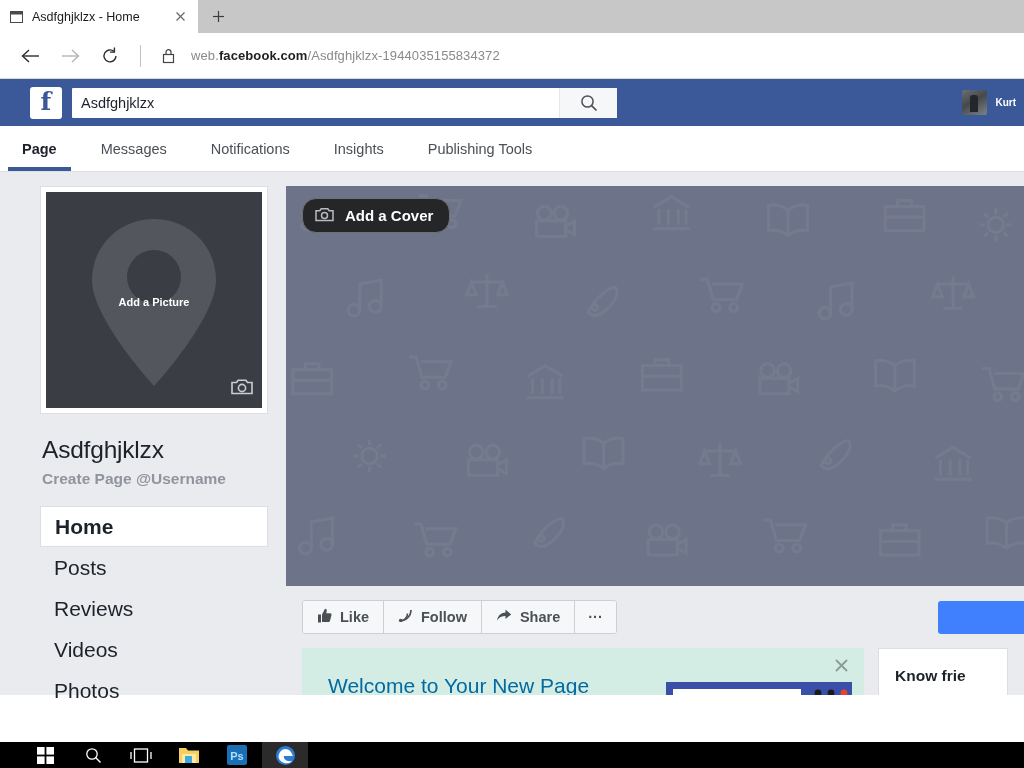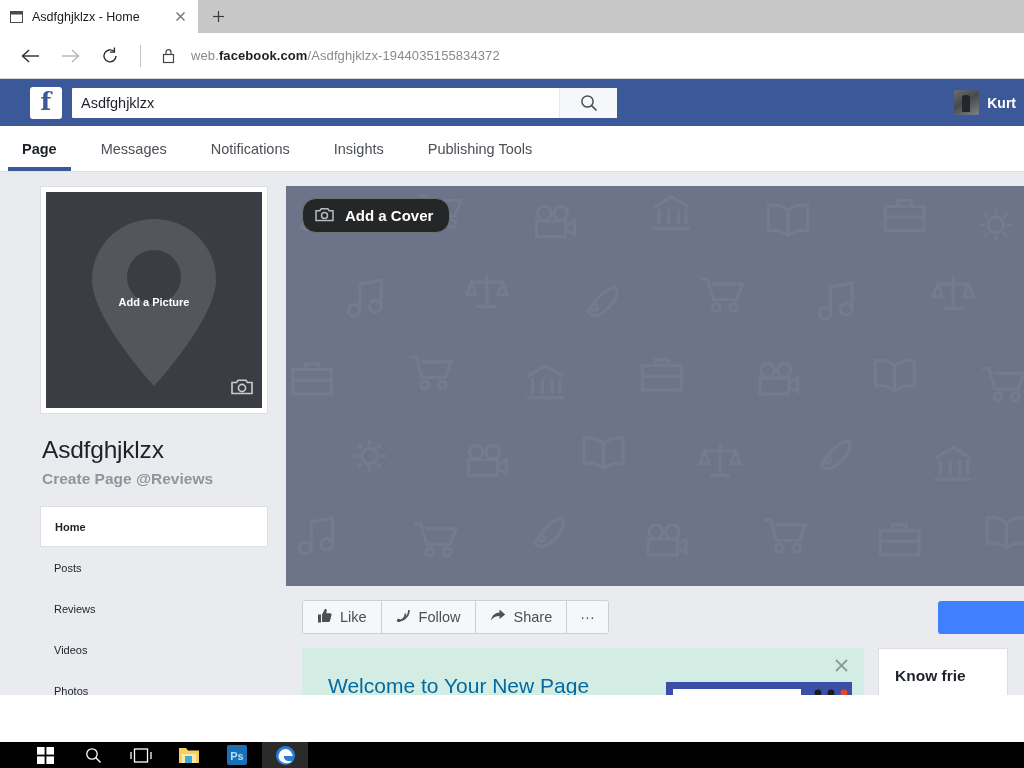--- a/index.html
+++ b/index.html
@@ -63,21 +63,21 @@
   }
   .fb-avatar {
     width: 25px; height: 25px; border-radius: 2px; flex: none;
     background: linear-gradient(150deg,#6a6f73 0%,#46494c 45%,#7d8388 100%);
     position: relative; overflow: hidden;
   }
   .fb-avatar::after {
     content: ""; position: absolute; left: 8px; top: 5px; width: 8px; height: 17px;
     background: #23262a; border-radius: 3px 3px 0 0;
   }
-  .fb-username { color: #ffffff; font-size: 14px; font-weight: 700; }
+  .fb-username { color: #ffffff; font-size: 10px; font-weight: 700; }
 
   
   .fb-tabs {
     height: 46px; background: #ffffff; border-bottom: 1px solid #dddfe2;
     display: flex; align-items: stretch; 
   }
   .fb-tab {
     display: flex; align-items: center; padding: 0 22px; font-size: 14.5px;
     color: #4b4f56; position: relative;
   }
@@ -106,21 +106,21 @@
     margin-top: 4px;
   }
   .pic-cam { position: absolute; right: 9px; bottom: 9px; opacity: .85; }
 
   .page-name { font-size: 24.5px; color: #1d2129; margin: 22px 0 0 2px; letter-spacing: -.2px; }
   .page-username { font-size: 15.5px; color: #90949c; font-weight: 700; margin: 6px 0 0 2px; }
 
   .side-nav { margin-top: 18px; }
   .side-item {
     height: 41px; display: flex; align-items: center; padding-left: 14px;
-    font-size: 11px; color: #1d2129;
+    font-size: 21px; color: #1d2129;
   }
   .side-item.active {
     background: #ffffff; border: 1px solid #dcdee3; font-weight: 700;
   }
 
   
   .right-col { flex: 1; padding-top: 14px; position: relative; overflow: hidden; }
   .cover {
     height: 400px; background: #6d7389; position: relative; overflow: hidden;
   }
@@ -132,21 +132,21 @@
     color: #ffffff; font-size: 15px; font-weight: 700;
   }
 
   .action-bar {
     height: 62px; display: flex; align-items: center; padding: 0 16px;
     position: relative;
   }
   .btn-group { display: flex; border: 1px solid #ccd0d5; border-radius: 3px; overflow: hidden; background: #f6f7f9; }
   .act-btn {
     display: flex; align-items: center; gap: 8px; height: 32px; padding: 0 14px;
-    font-size: 14.5px; font-weight: 400; color: #4b4f56;
+    font-size: 14.5px; font-weight: 700; color: #4b4f56;
     border-right: 1px solid #ccd0d5; background: #f6f7f9;
   }
   .act-btn:last-child { border-right: 0; padding: 0 13px; }
   .blue-btn {
     position: absolute; right: -18px; width: 104px; height: 33px;
     background: #4080ff; border-radius: 3px;
   }
 
   
   .cards-row { display: flex; gap: 14px; padding: 0 16px; }
@@ -278,21 +278,21 @@
         <span class="pic-cam">
           <svg width="22" height="17" viewBox="0 0 22 17">
               <path d="M1 4.5 h4.5 l1.6-2.3 h7.8 l1.6 2.3 H21 v11 H1 Z" fill="none" stroke="#e4e6eb" stroke-width="1.6"></path>
               <circle cx="11" cy="10" r="3.6" fill="none" stroke="#e4e6eb" stroke-width="1.6"></circle>
             </svg>
         </span>
       </div>
     </div>
 
     <div class="page-name">Asdfghjklzx</div>
-    <div class="page-username">Create Page @Reviews</div>
+    <div class="page-username">Create Page @Username</div>
 
     <div class="side-nav">
       <div class="side-item active">
           <span>Home</span>
         </div>
       <div class="side-item">
           <span>Posts</span>
         </div>
       <div class="side-item">
           <span>Reviews</span>

